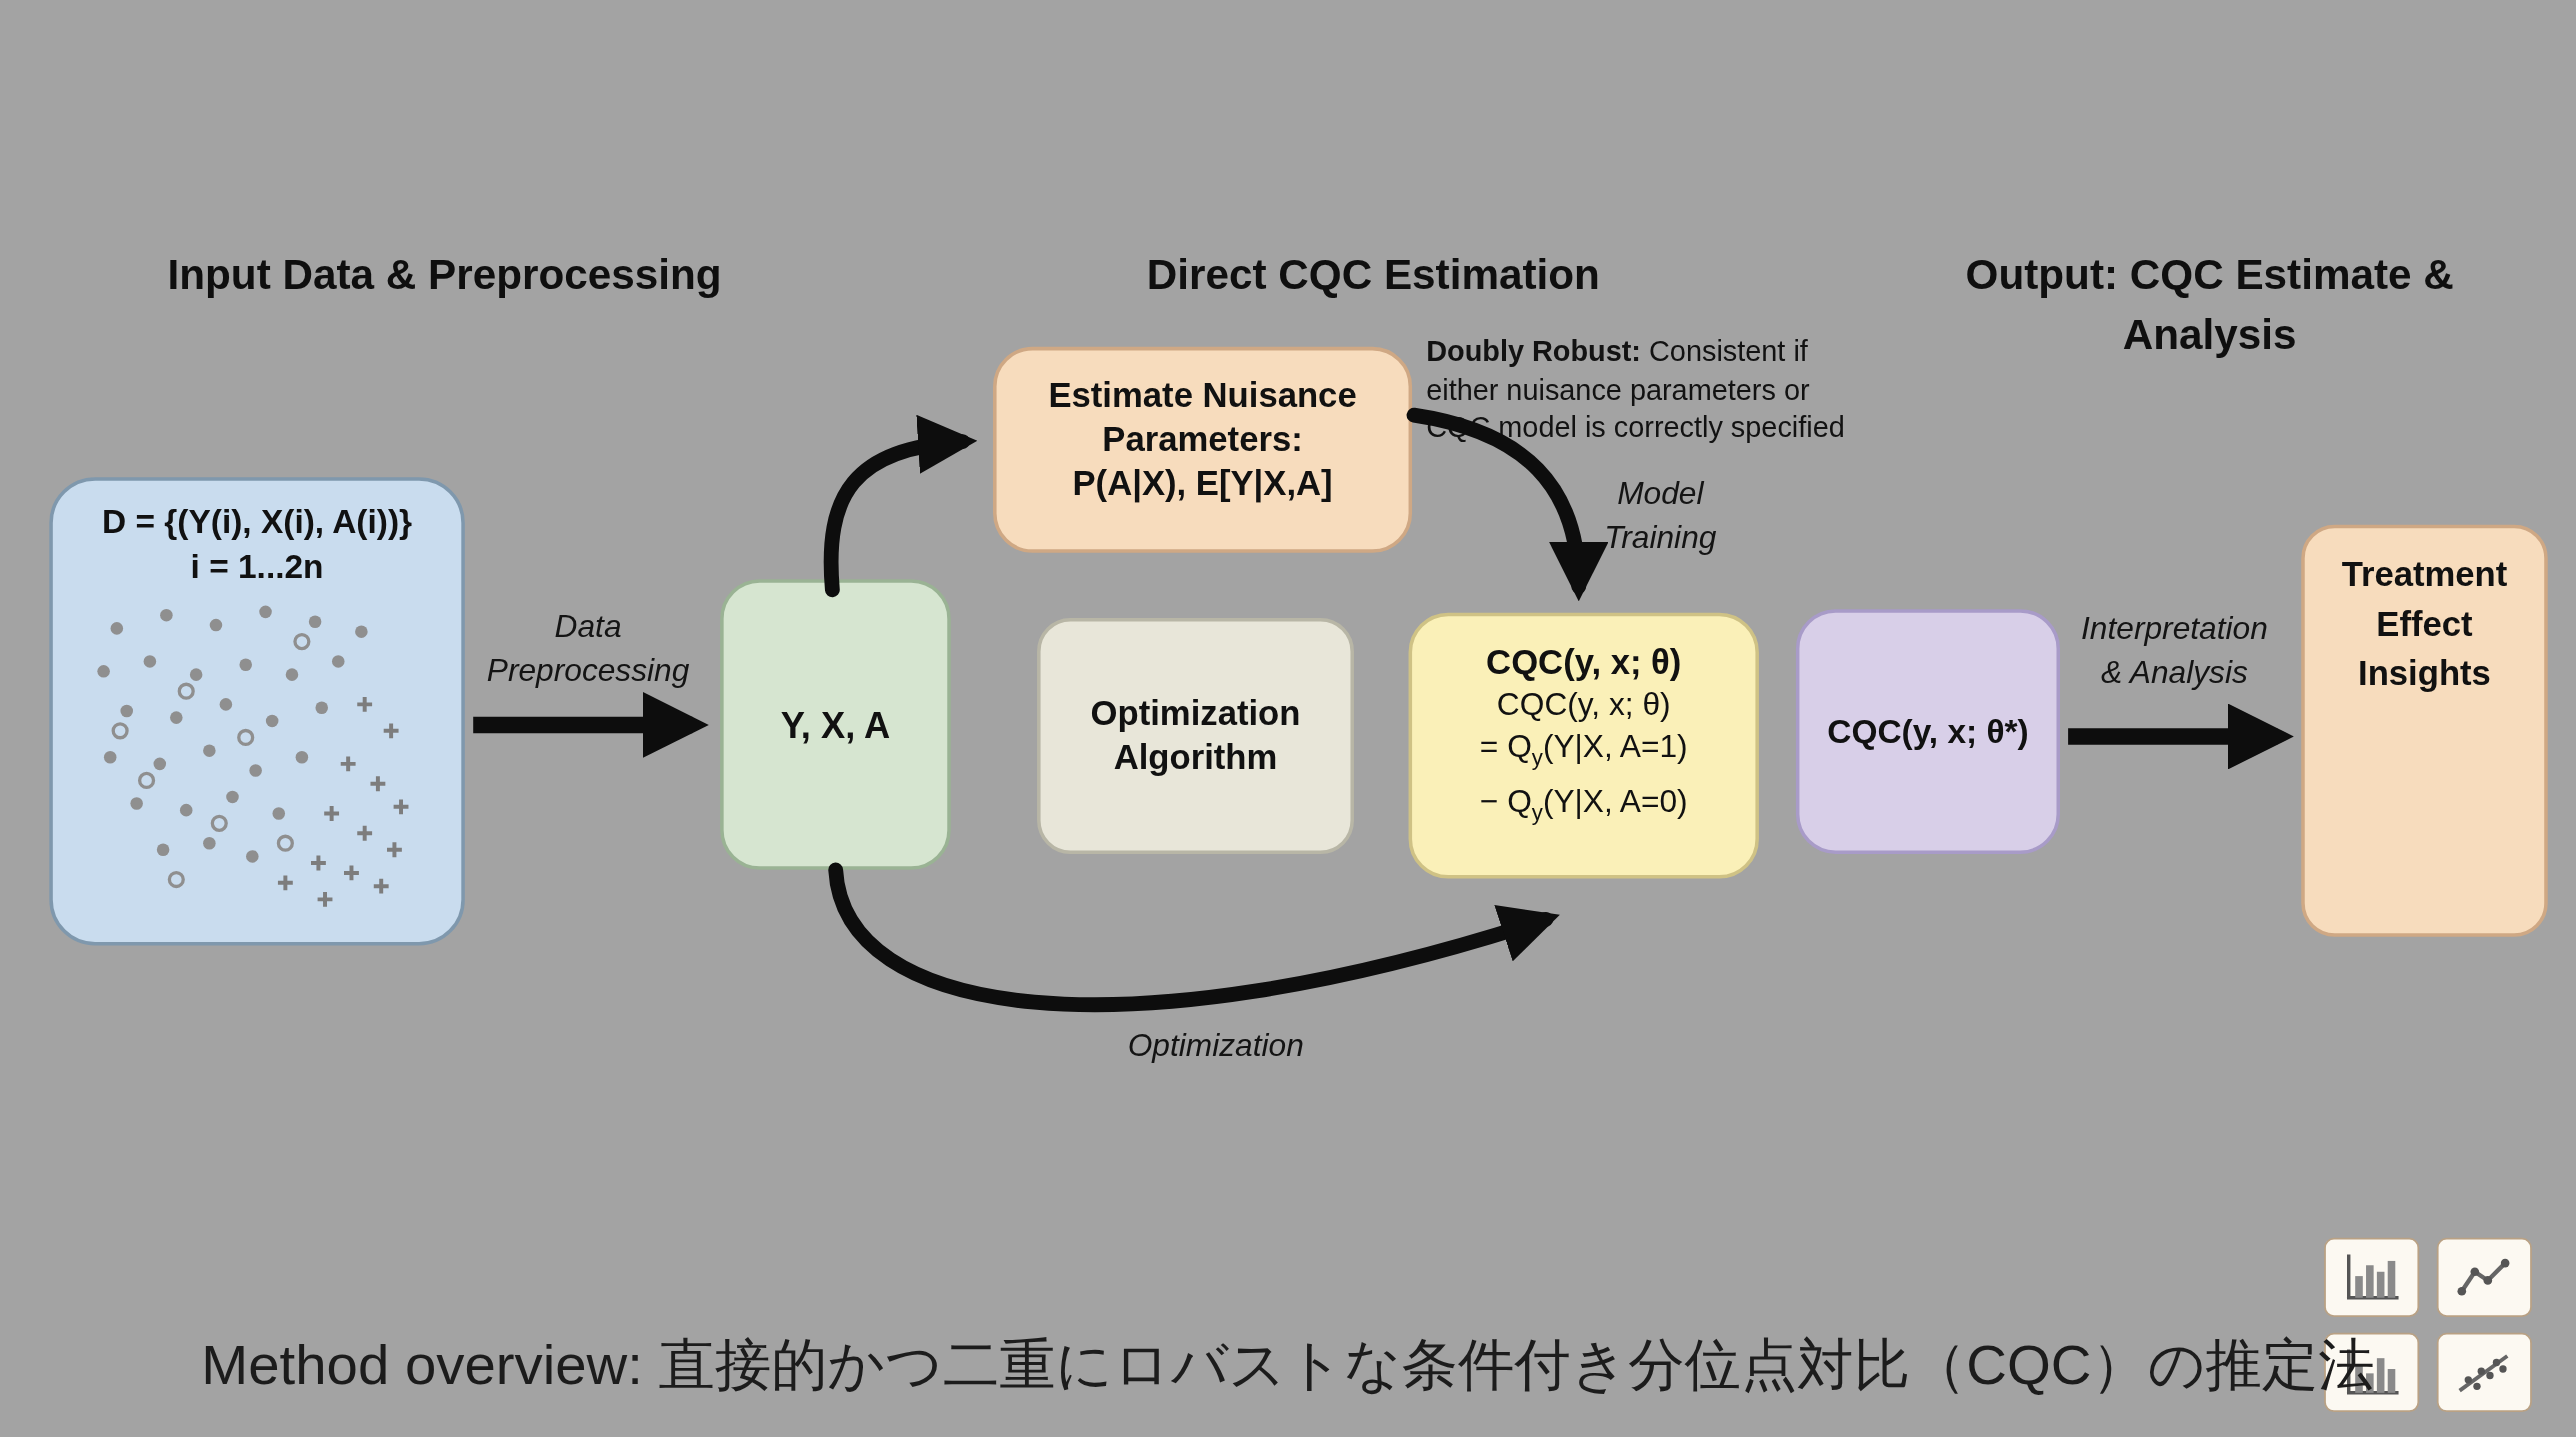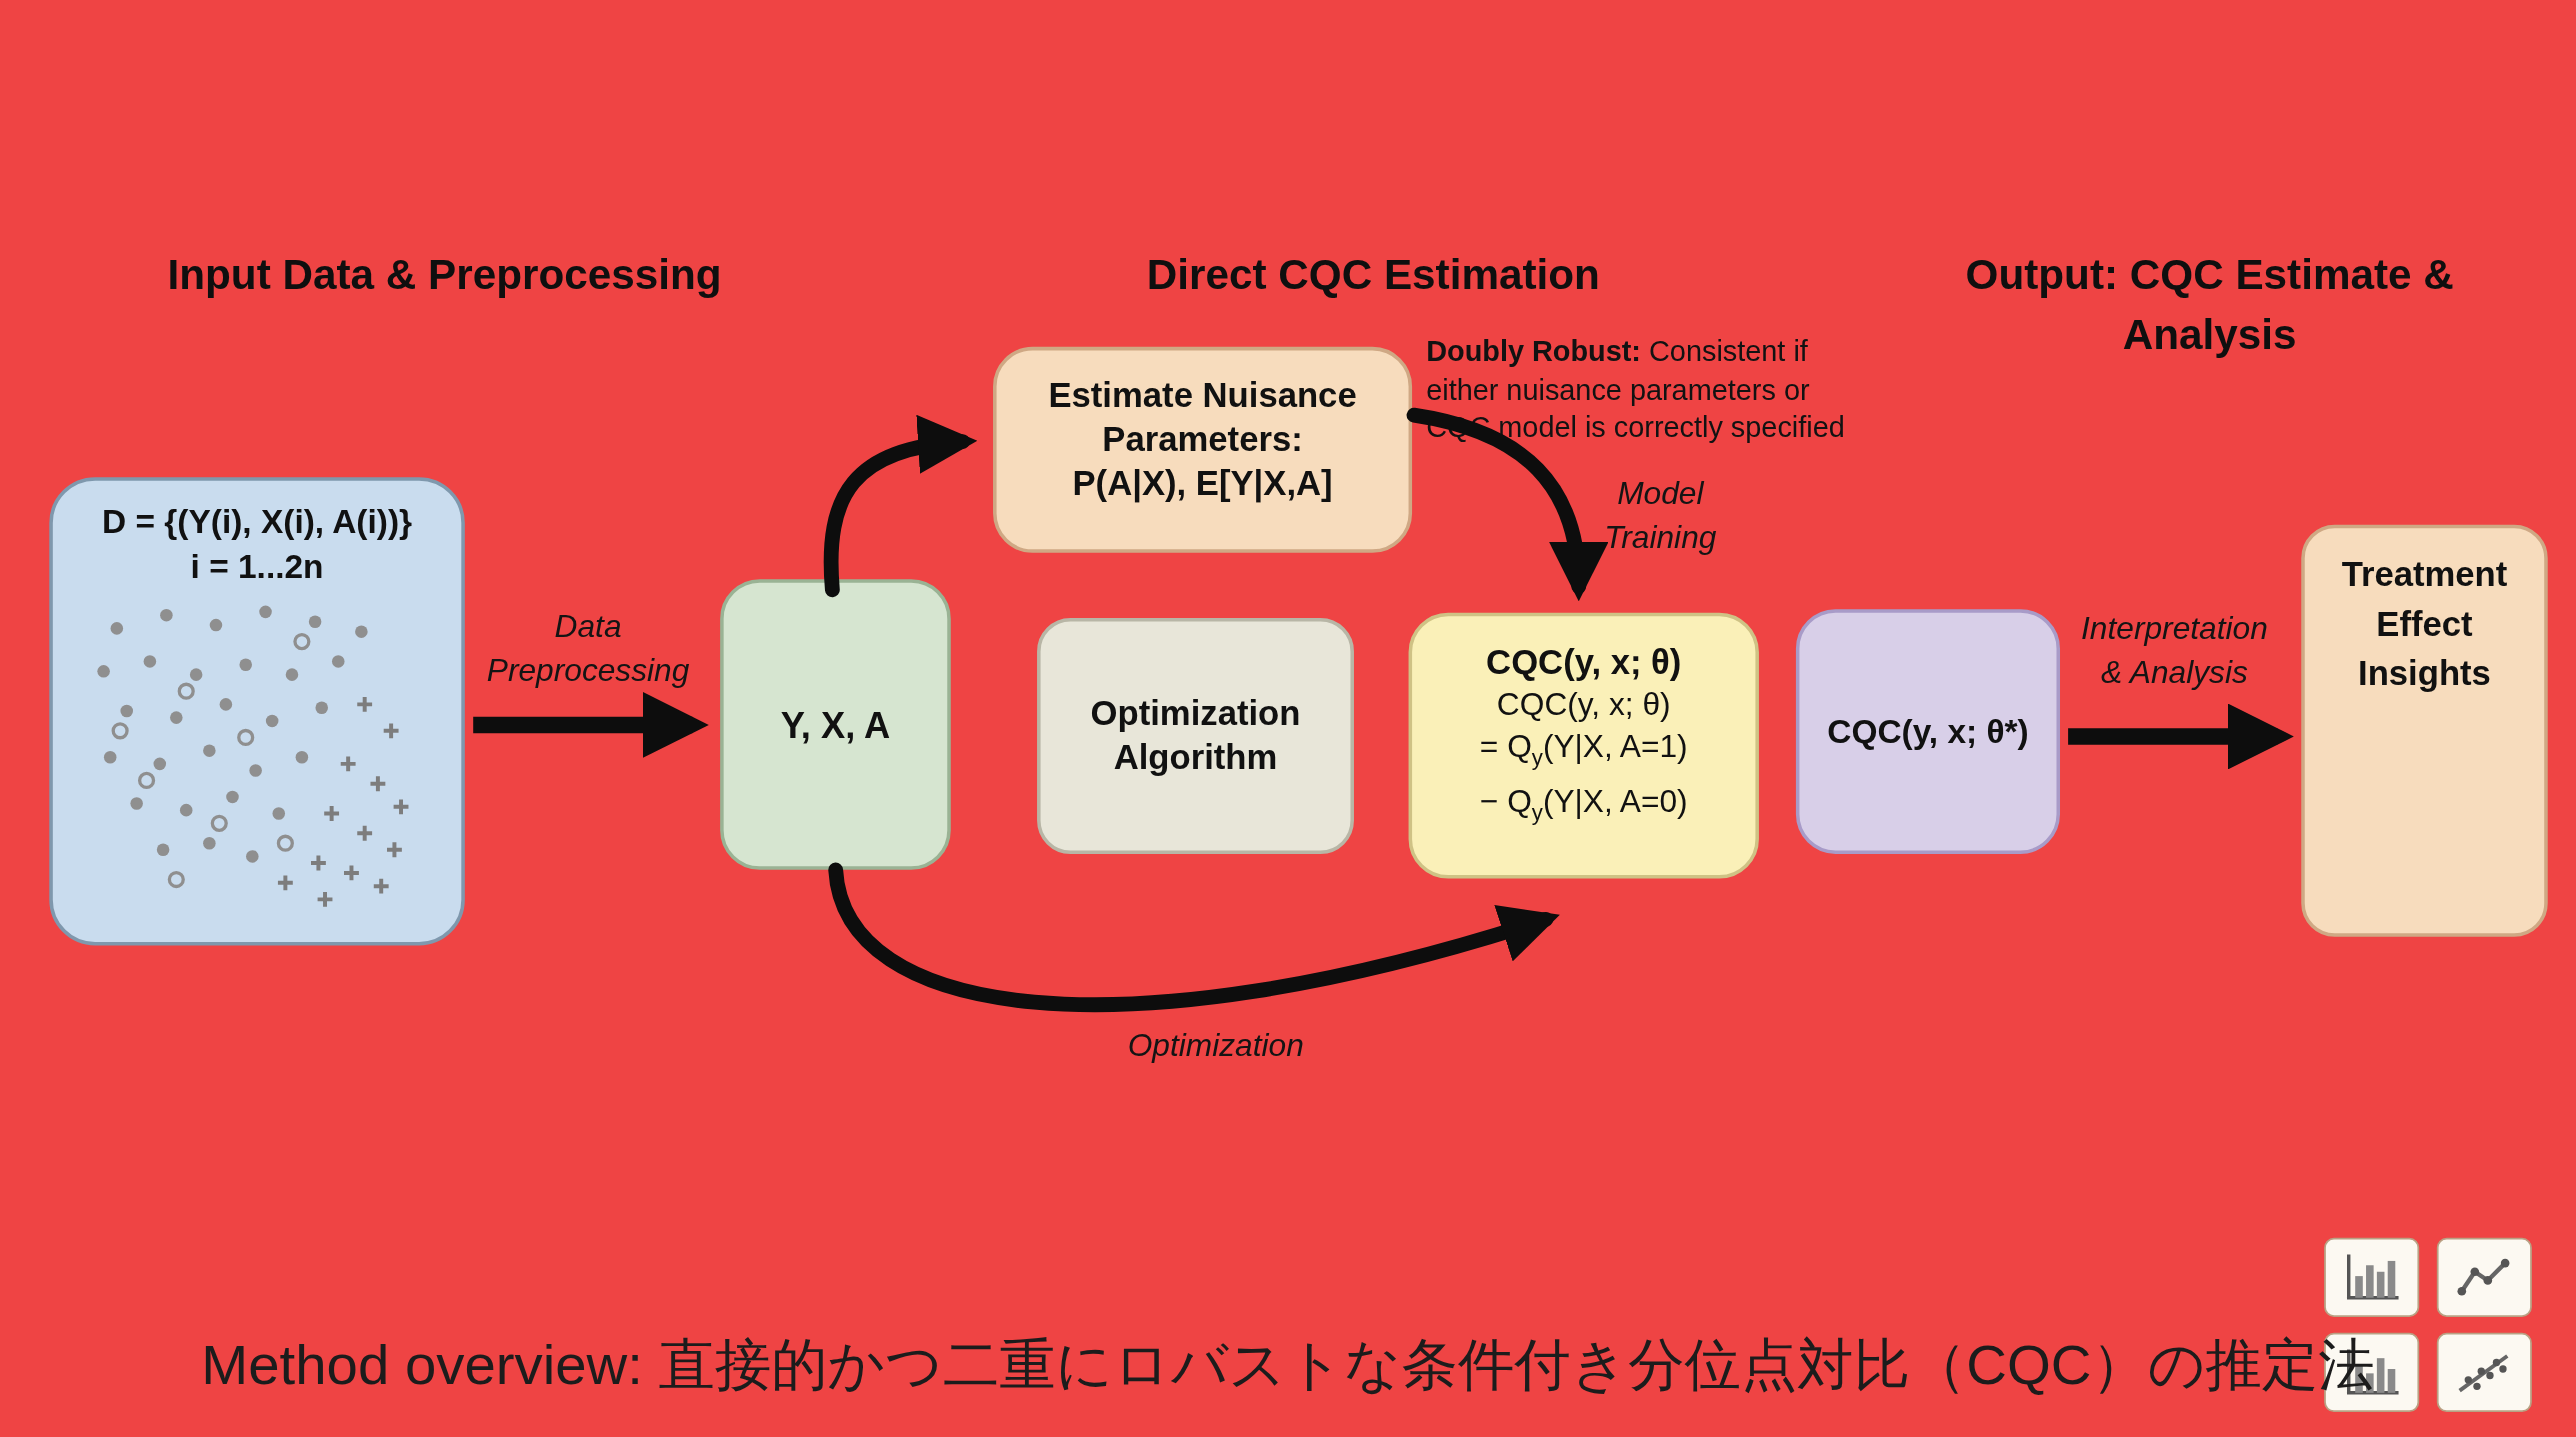--- a/index.html
+++ b/index.html
@@ -1,16 +1,16 @@
 <!DOCTYPE html>
 <html style="font-size:15px"><head>
 <meta charset="utf-8">
 <style>
   html,body{margin:0;padding:0;background:#f7f5f2;}
-  .canvas{position:relative;width:2576px;height:1438px;background:#ef4444;overflow:hidden;
+  .canvas{position:relative;width:2576px;height:1438px;background:#a3a3a3;overflow:hidden;
           font-family:"Liberation Sans",sans-serif;color:#111;}
   .design{position:absolute;left:0;top:0;width:1463px;height:816px;
           transform:scale(1.7607);transform-origin:0 0;}
   .hdr{position:absolute;font-weight:bold;font-size:24px;line-height:34px;text-align:center;color:#0f0f0f;}
   .box{position:absolute;box-sizing:border-box;border-radius:22.5px;border:2.3px solid #999;}
   .input-box{background:#c9dcee;border-color:#7f98ad;}
   .green-box{background:#d6e5d0;border-color:#9ab394;}
   .nuisance-box{background:#f7dcbd;border-color:#cfa884;}
   .opt-box{background:#e8e6d9;border-color:#b8b6a6;border-radius:19px;}
   .yellow-box{background:#faf0b8;border-color:#cfc285;}

